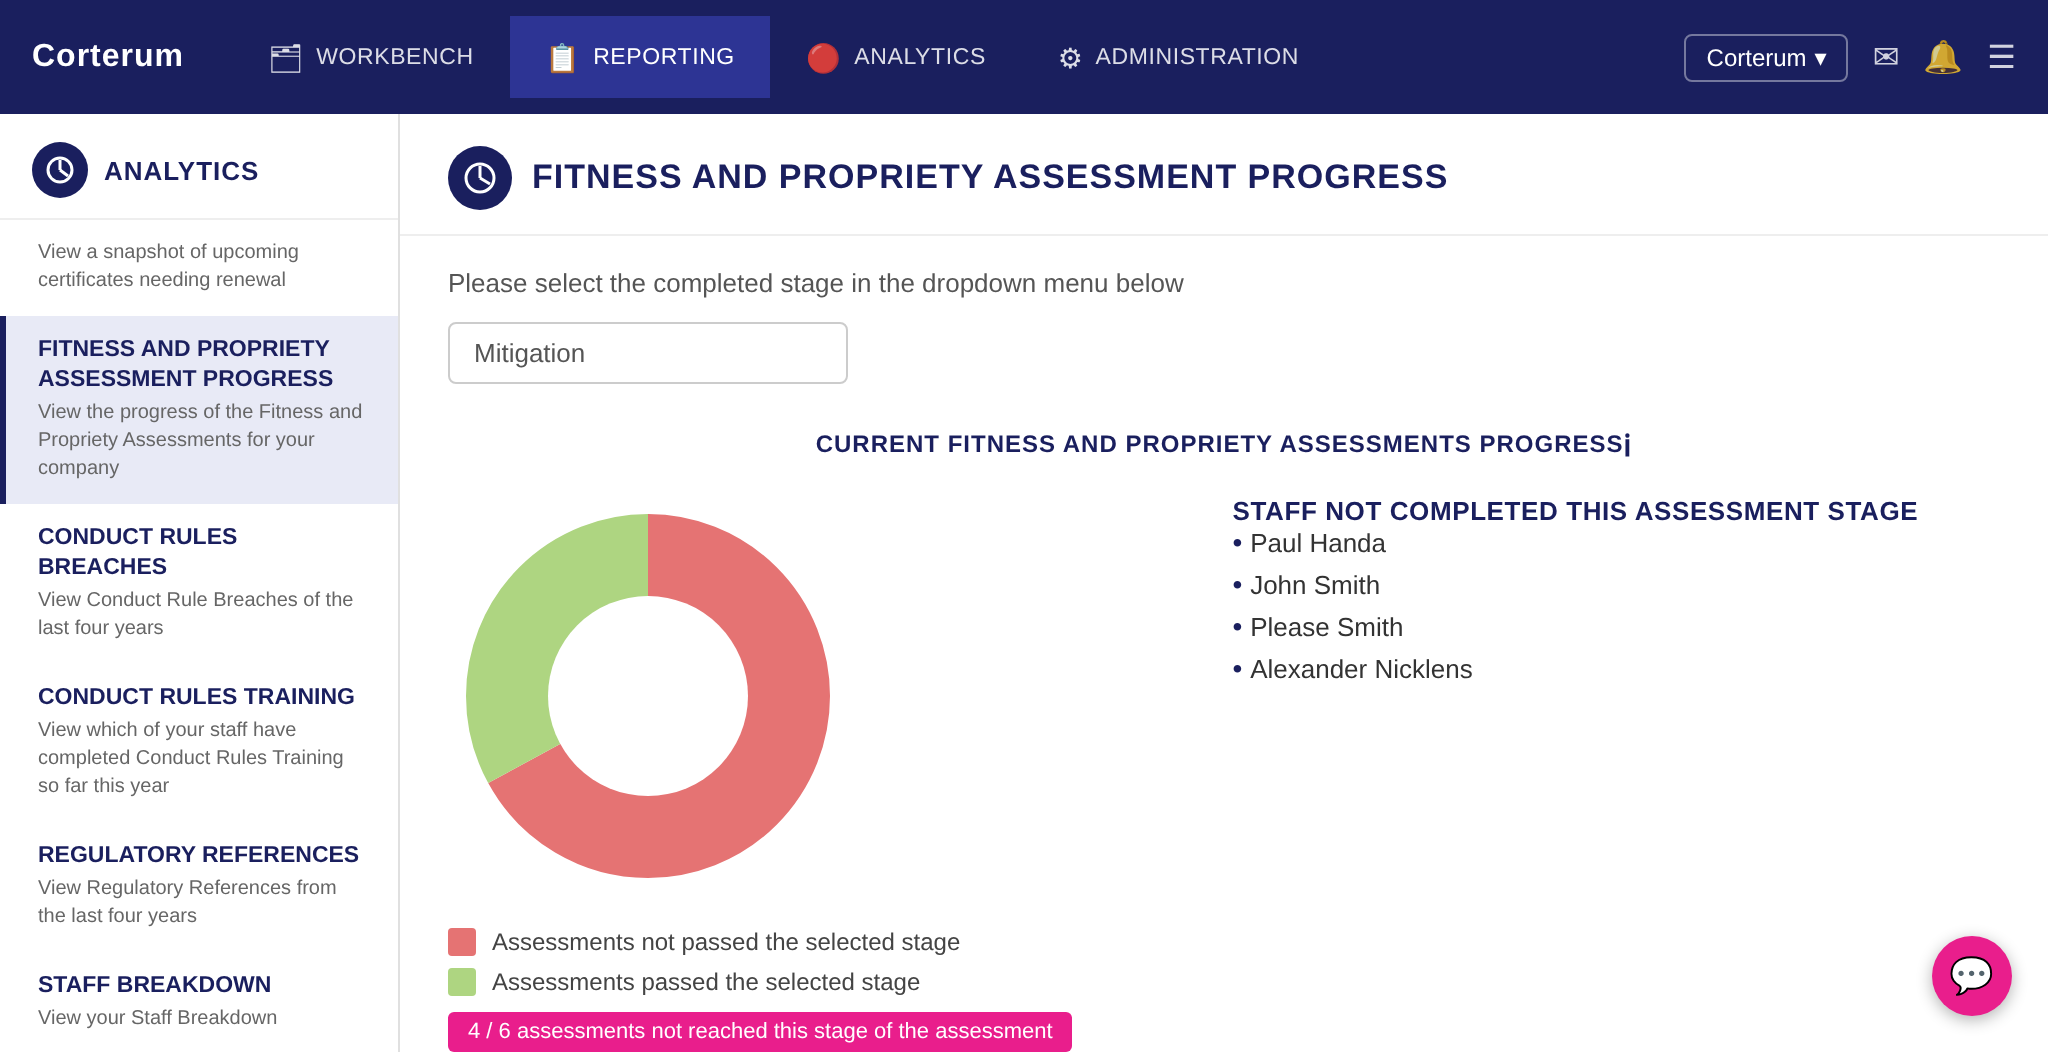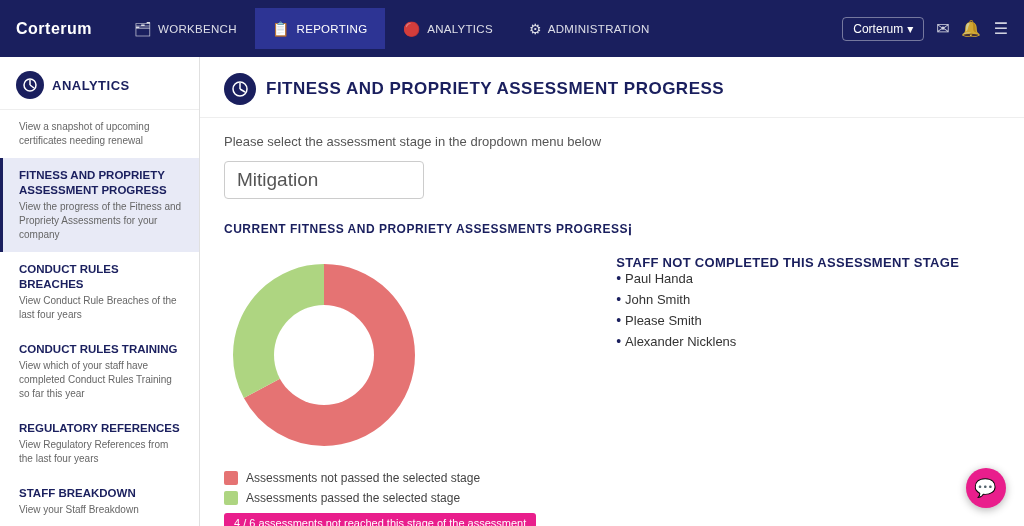--- a/index.html
+++ b/index.html
@@ -51,24 +51,24 @@
     .content-header {
       display: flex; align-items: center; gap: 10px; padding: 16px 24px 12px; border-bottom: 1px solid #eee;
     }
     .content-header-icon {
       width: 32px; height: 32px; background: #1a1f5e; border-radius: 50%; display: flex; align-items: center; justify-content: center; color: white; font-size: 13px;
     }
     .content-header-title { font-size: 17px; font-weight: 700; color: #1a1f5e; text-transform: uppercase; letter-spacing: 0.5px; }
     .content-body { padding: 16px 24px; }
     .instruction-text { font-size: 13px; color: #555; margin-bottom: 12px; }
     .dropdown-select {
-      border: 1px solid #ccc; border-radius: 4px; padding: 7px 12px; font-size: 19px; color: #555; width: 200px; background: white; cursor: pointer; display: flex; align-items: center; justify-content: space-between; margin-bottom: 20px;
+      border: 1px solid #ccc; border-radius: 4px; padding: 7px 12px; font-size: 13px; color: #555; width: 200px; background: white; cursor: pointer; display: flex; align-items: center; justify-content: space-between; margin-bottom: 20px;
     }
     .section-title {
-      font-size: 12px; font-weight: 700; color: #1a1f5e; text-transform: uppercase; letter-spacing: 0.5px; display: flex; align-items: center; gap: 0; margin-bottom: 16px;
+      font-size: 12px; font-weight: 700; color: #1a1f5e; text-transform: uppercase; letter-spacing: 0.5px; display: flex; align-items: center; gap: 0; margin-bottom: 16px; justify-content: center;
     }
     .chart-area { display: flex; align-items: flex-start; gap: 40px; }
     .chart-container { position: relative; width: 200px; height: 200px; }
     .chart-legend { margin-top: 16px; }
     .legend-item { display: flex; align-items: center; gap: 8px; margin-bottom: 6px; font-size: 12px; color: #444; }
     .legend-dot { width: 14px; height: 14px; border-radius: 2px; flex-shrink: 0; }
     .legend-dot.red { background: #e57373; }
     .legend-dot.green { background: #aed581; }
     .chart-note {
       background: #e91e8c; color: white; font-size: 11px; padding: 4px 10px; border-radius: 3px; margin-top: 8px; white-space: nowrap;
@@ -170,21 +170,21 @@
       <div class="content-header-icon">
         <svg width="16" height="16" viewBox="0 0 16 16">
           <circle cx="8" cy="8" r="7" fill="none" stroke="white" stroke-width="1.5"></circle>
           <line x1="8" y1="2" x2="8" y2="8" stroke="white" stroke-width="1.5"></line>
           <line x1="8" y1="8" x2="13" y2="11" stroke="white" stroke-width="1.5"></line>
         </svg>
       </div>
       <h1 class="content-header-title">FITNESS AND PROPRIETY ASSESSMENT PROGRESS</h1>
     </div>
     <div class="content-body">
-      <p class="instruction-text">Please select the assessment stage in the dropdown menu below</p>
+      <p class="instruction-text">Please select the completed stage in the dropdown menu below</p>
 
       <div class="dropdown-select">
         <span>Mitigation</span>
       </div>
 
       <div class="section-title">
         <span>CURRENT FITNESS AND PROPRIETY ASSESSMENTS PROGRESS</span>
         <span class="info-icon">ℹ</span>
       </div>
 

